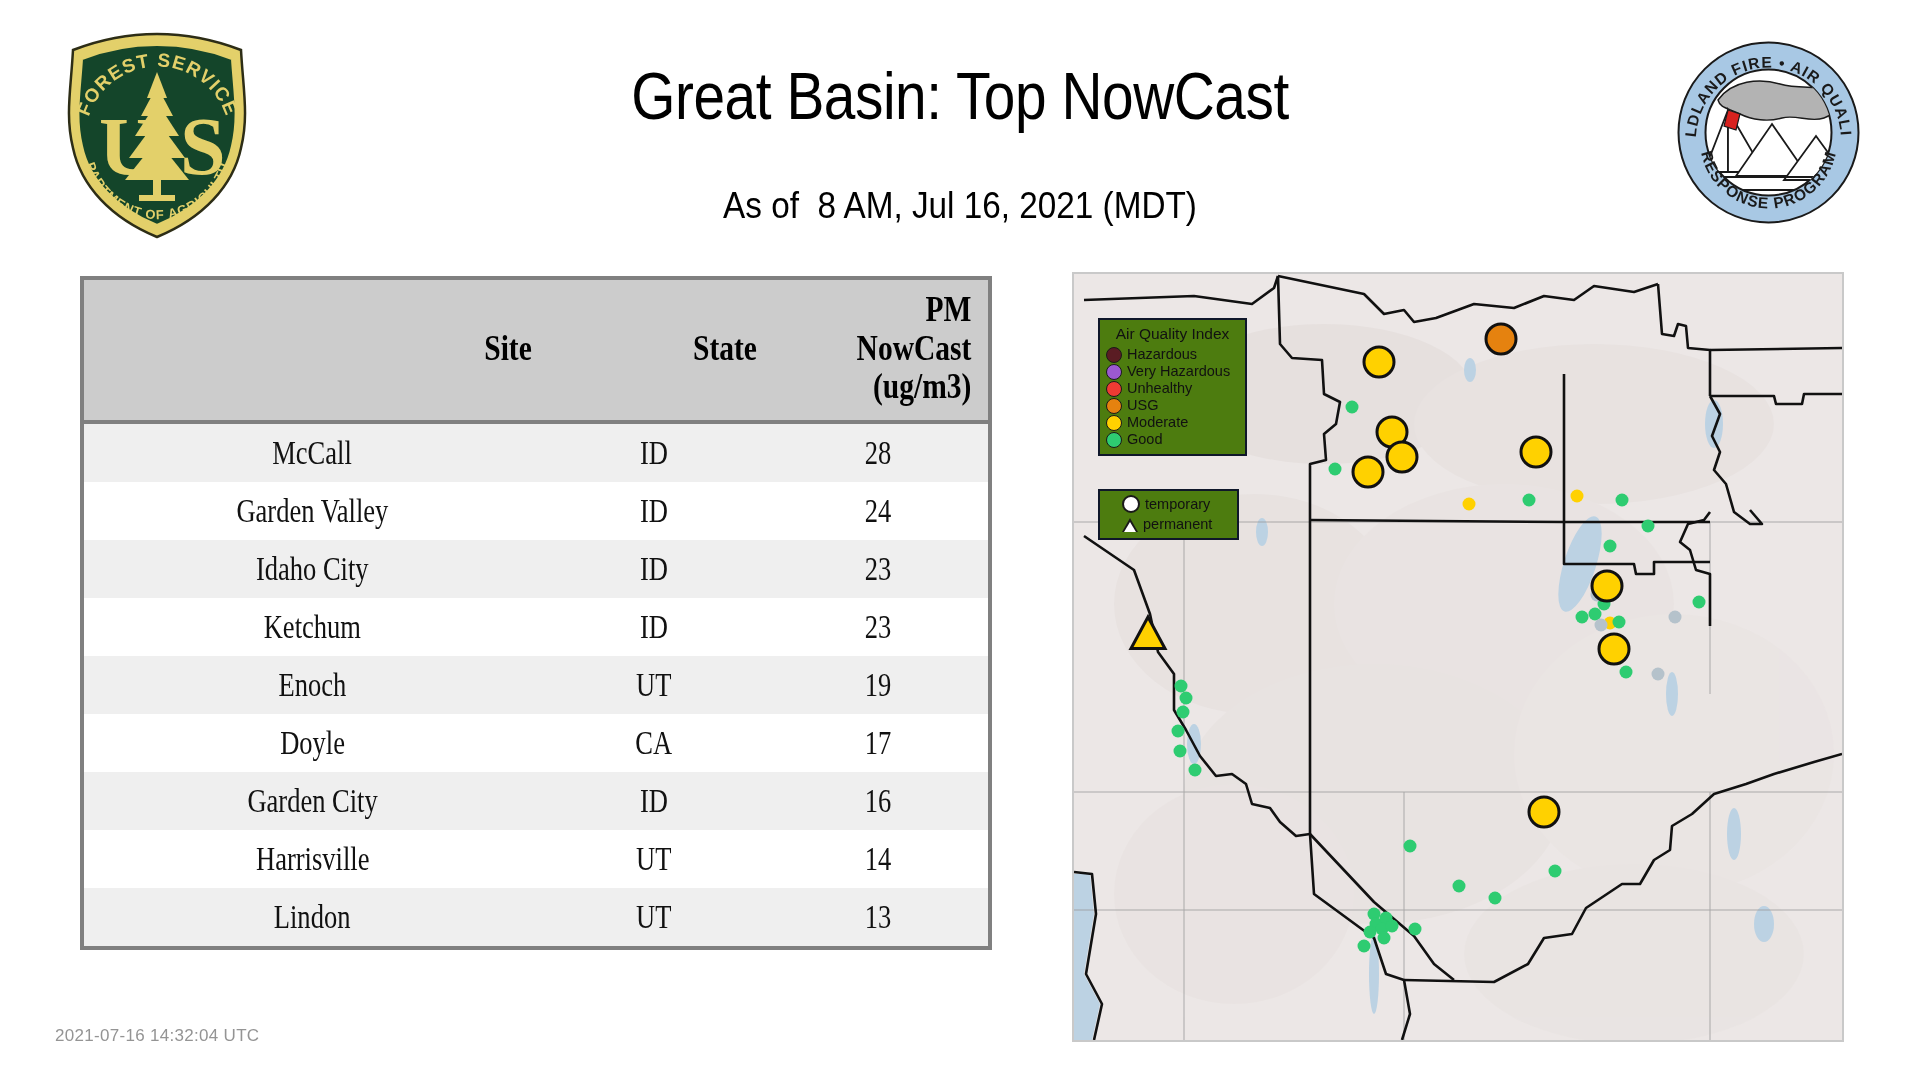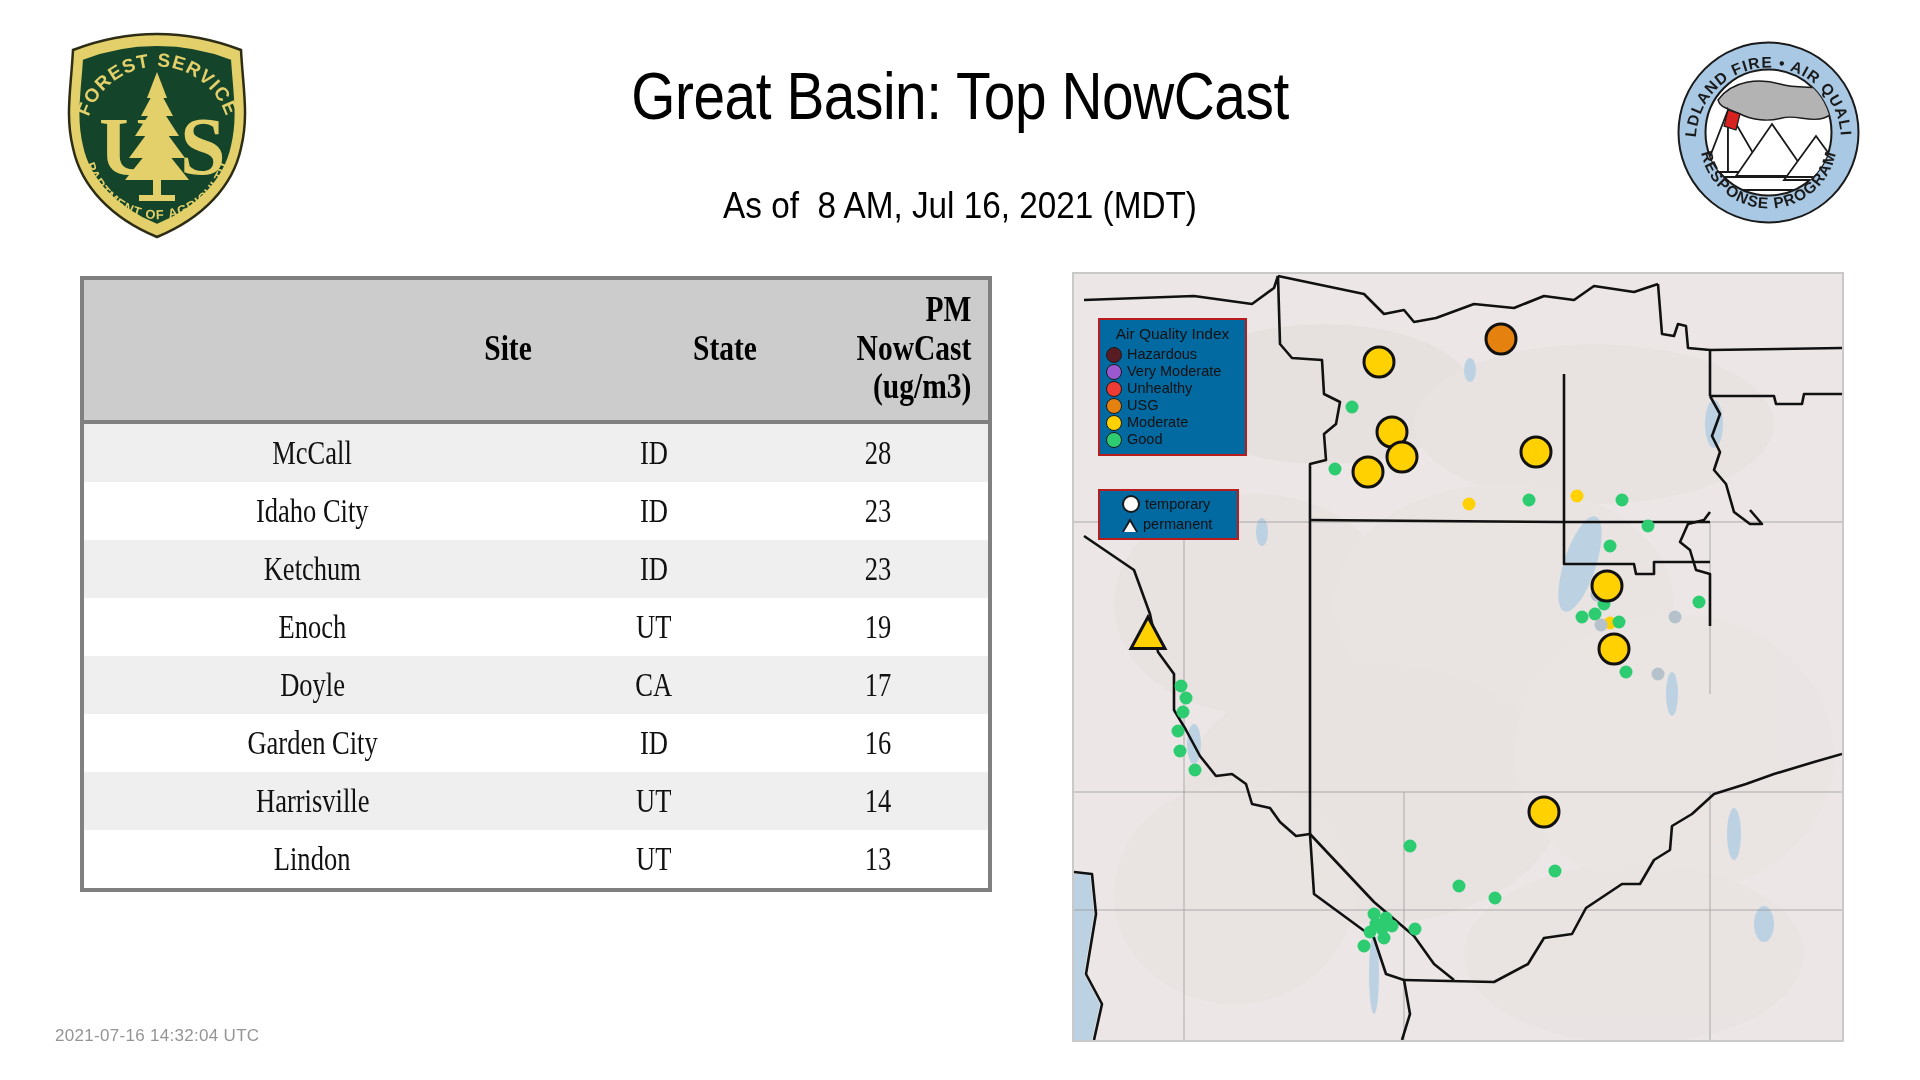--- a/index.html
+++ b/index.html
@@ -66,21 +66,21 @@
   
   #map-panel{
     position:absolute;left:1072px;top:272px;width:768px;height:766px;
     border:2px solid #c9c9c9;
     background:#ece7e6;
     overflow:hidden;
   }
   #map-svg{position:absolute;left:0;top:0;width:100%;height:100%;display:block;}
 
   .legend-box{
-    position:absolute;background:#0369a1;border:2px solid #b91c1c;
+    position:absolute;background:#4d7c0f;border:2px solid #0f172a;
     font-family:"Liberation Sans", sans-serif;color:#111;
   }
   #aqi-legend{left:24px;top:44px;width:133px;padding:4px 6px 6px 6px;}
   #aqi-legend .lg-title{font-size:15.5px;text-align:center;margin:1px 0 3px 0;white-space:nowrap;}
   #aqi-legend .lg-row{display:flex;align-items:center;gap:5px;height:17px;}
   #aqi-legend .sw{width:14px;height:14px;border-radius:50%;border:1.6px solid #1a1a1a;flex:0 0 auto;}
   #aqi-legend .lg-lbl{font-size:14.5px;line-height:1;white-space:nowrap;}
 
   #type-legend{left:24px;top:215px;width:110px;padding:3px 5px 4px 22px;}
   #type-legend .tl-row{display:flex;align-items:center;gap:5px;height:20px;}
@@ -191,20 +191,25 @@
           <th><span class="hdr">PM
 NowCast
 (ug/m3)</span></th>
         </tr>
       </thead>
       <tbody id="table-body">
           <tr>
             <td><span class="cell">McCall</span></td>
             <td><span class="cell">ID</span></td>
             <td><span class="cell">28</span></td>
+          </tr>
+          <tr>
+            <td><span class="cell">Garden Valley</span></td>
+            <td><span class="cell">ID</span></td>
+            <td><span class="cell">24</span></td>
           </tr>
           <tr>
             <td><span class="cell">Idaho City</span></td>
             <td><span class="cell">ID</span></td>
             <td><span class="cell">23</span></td>
           </tr>
           <tr>
             <td><span class="cell">Ketchum</span></td>
             <td><span class="cell">ID</span></td>
             <td><span class="cell">23</span></td>
@@ -367,21 +372,21 @@
 
     <div class="legend-box" id="aqi-legend">
       <div class="lg-title">Air Quality Index</div>
       <div id="aqi-legend-rows">
           <div class="lg-row">
             <span class="sw" style="background: rgb(90, 28, 35);"></span>
             <span class="lg-lbl">Hazardous</span>
           </div>
           <div class="lg-row">
             <span class="sw" style="background: rgb(155, 89, 208);"></span>
-            <span class="lg-lbl">Very Moderate</span>
+            <span class="lg-lbl">Very Hazardous</span>
           </div>
           <div class="lg-row">
             <span class="sw" style="background: rgb(239, 59, 51);"></span>
             <span class="lg-lbl">Unhealthy</span>
           </div>
           <div class="lg-row">
             <span class="sw" style="background: rgb(229, 130, 15);"></span>
             <span class="lg-lbl">USG</span>
           </div>
           <div class="lg-row">

